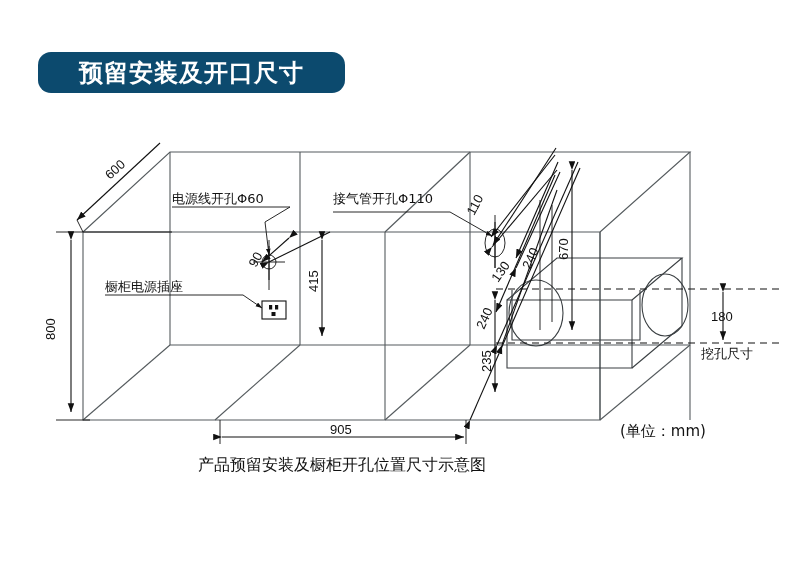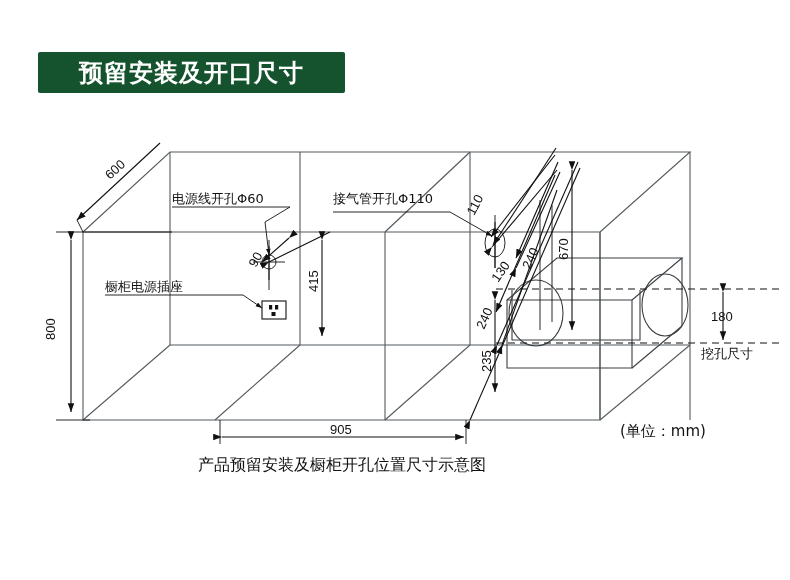--- a/index.html
+++ b/index.html
@@ -1,20 +1,20 @@
 <!DOCTYPE html>
 <html><head>
 <meta charset="utf-8">
 <style>
   html,body{margin:0;padding:0;background:#ffffff;}
   body{width:790px;height:580px;position:relative;overflow:hidden;
        font-family:"Liberation Sans","DejaVu Sans",sans-serif;color:#1a1a1a;}
   #stage{position:absolute;left:0;top:0;width:790px;height:580px;}
   .banner{position:absolute;left:38px;top:52px;width:307px;height:41px;
-          background:#14532d;border-radius:2px;display:flex;align-items:center;
+          background:#0c4a6e;border-radius:13px;display:flex;align-items:center;
           justify-content:center;box-sizing:border-box;}
   .banner span{color:#ffffff;font-size:24px;font-weight:700;letter-spacing:1px;
                font-family:"DejaVu Sans","Liberation Sans",sans-serif;}
   svg{position:absolute;left:0;top:0;}
   .ln{stroke:#555b5e;stroke-width:1.1;fill:none;}
   .ln2{stroke:#3a3f42;stroke-width:1.1;fill:none;}
   .dim{stroke:#111;stroke-width:1.1;fill:none;}
   .dash{stroke:#111;stroke-width:1.2;fill:none;stroke-dasharray:7 5;}
   .thin{stroke:#111;stroke-width:0.9;fill:none;}
   .txt{font-family:"DejaVu Sans","Liberation Sans",sans-serif;font-size:13px;fill:#111;}

